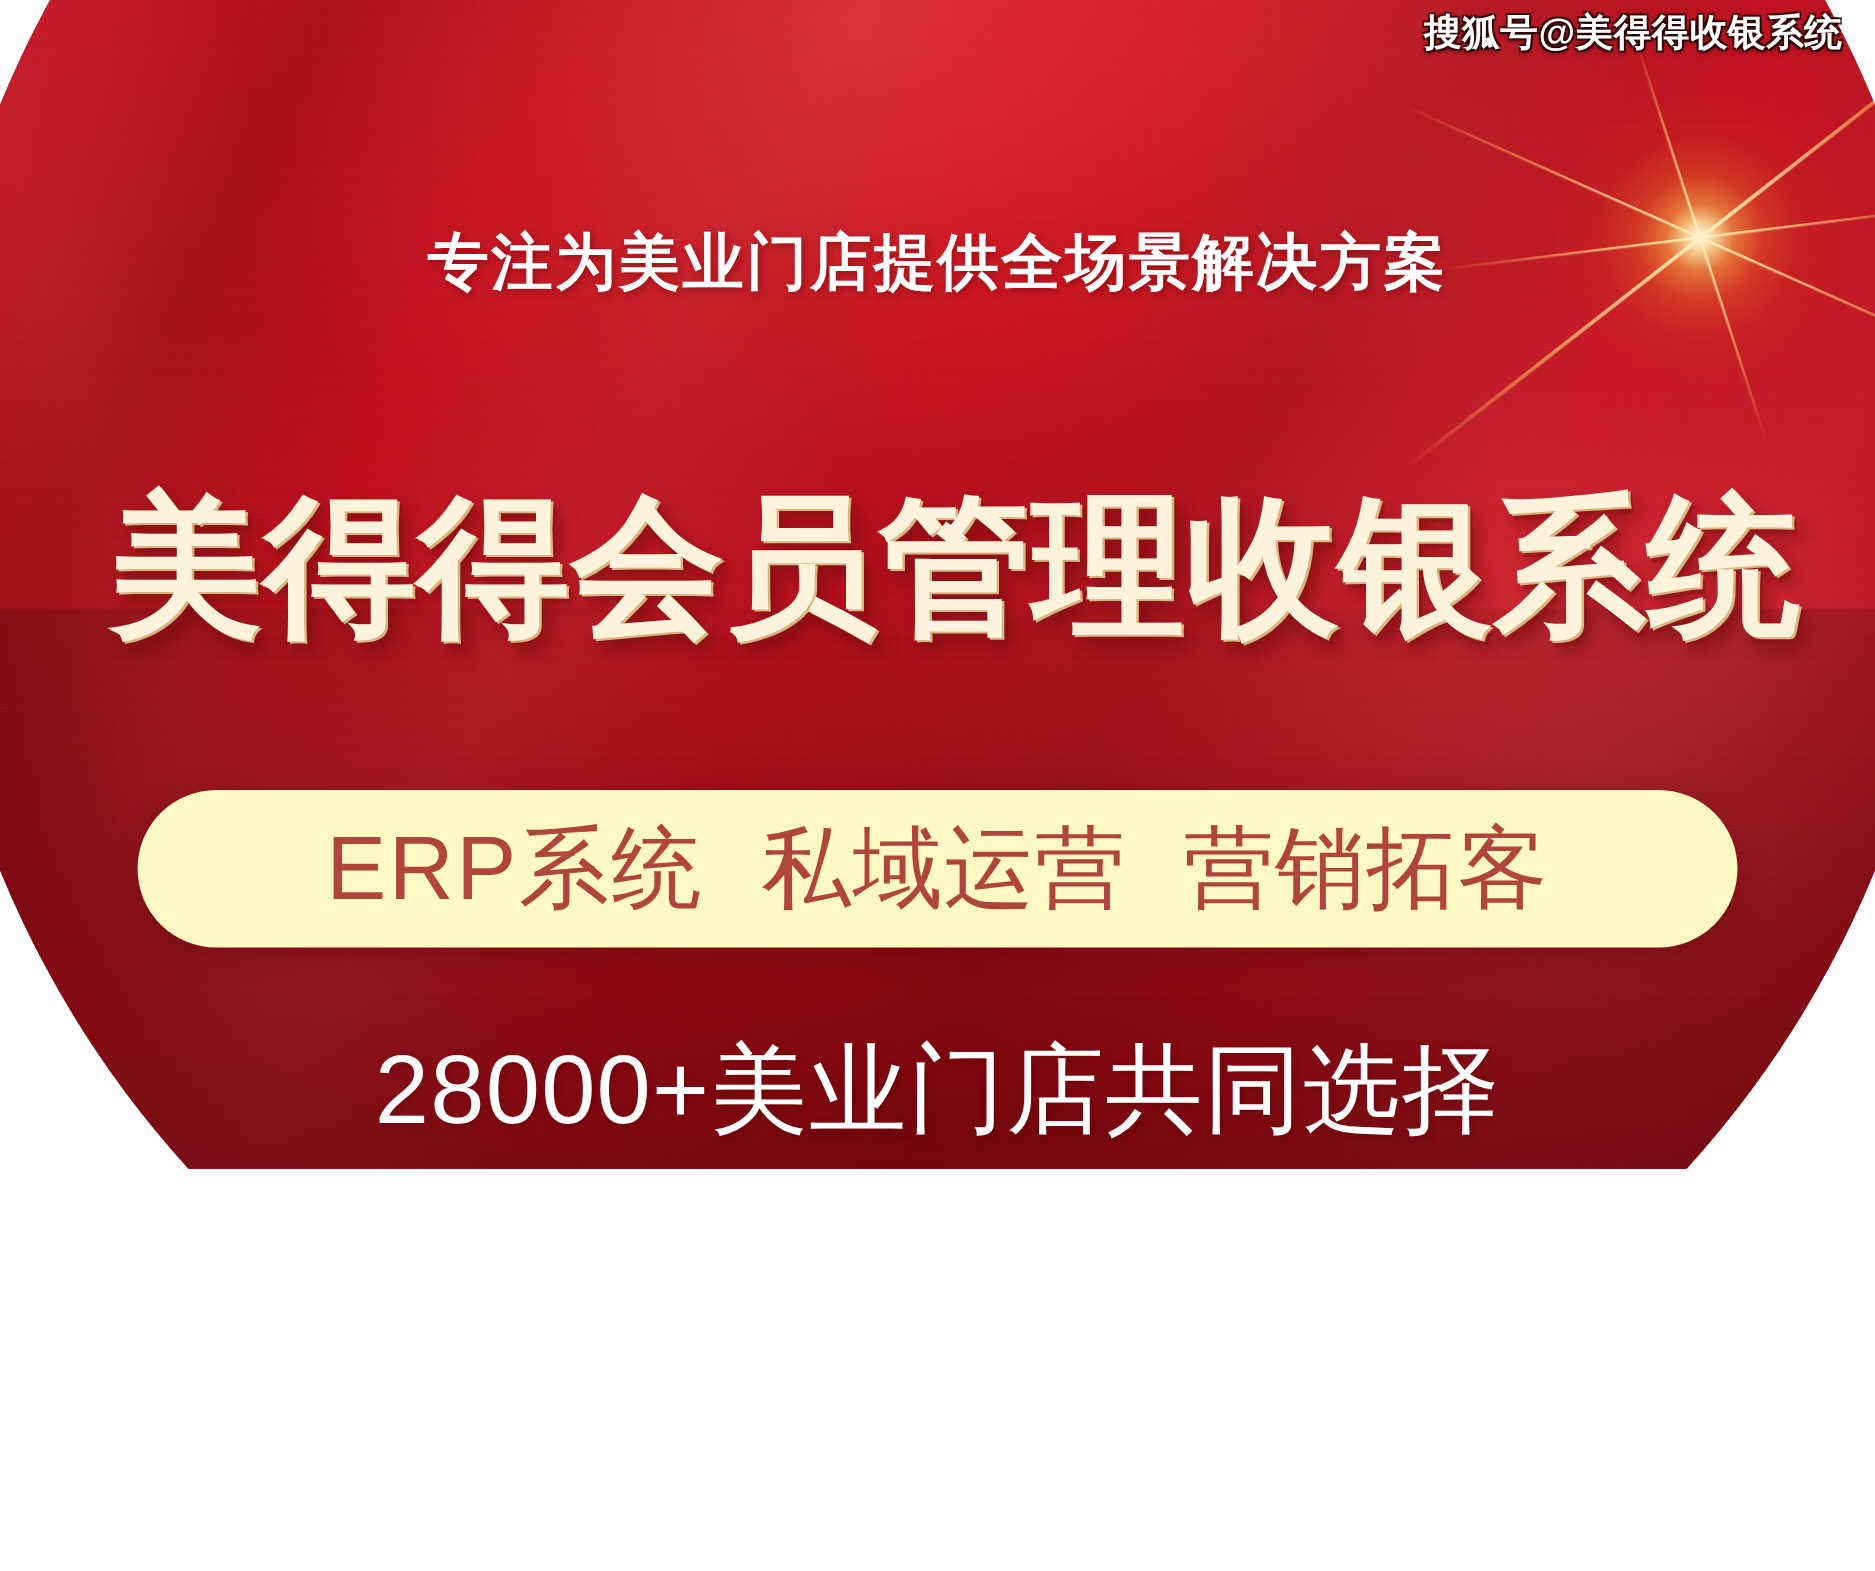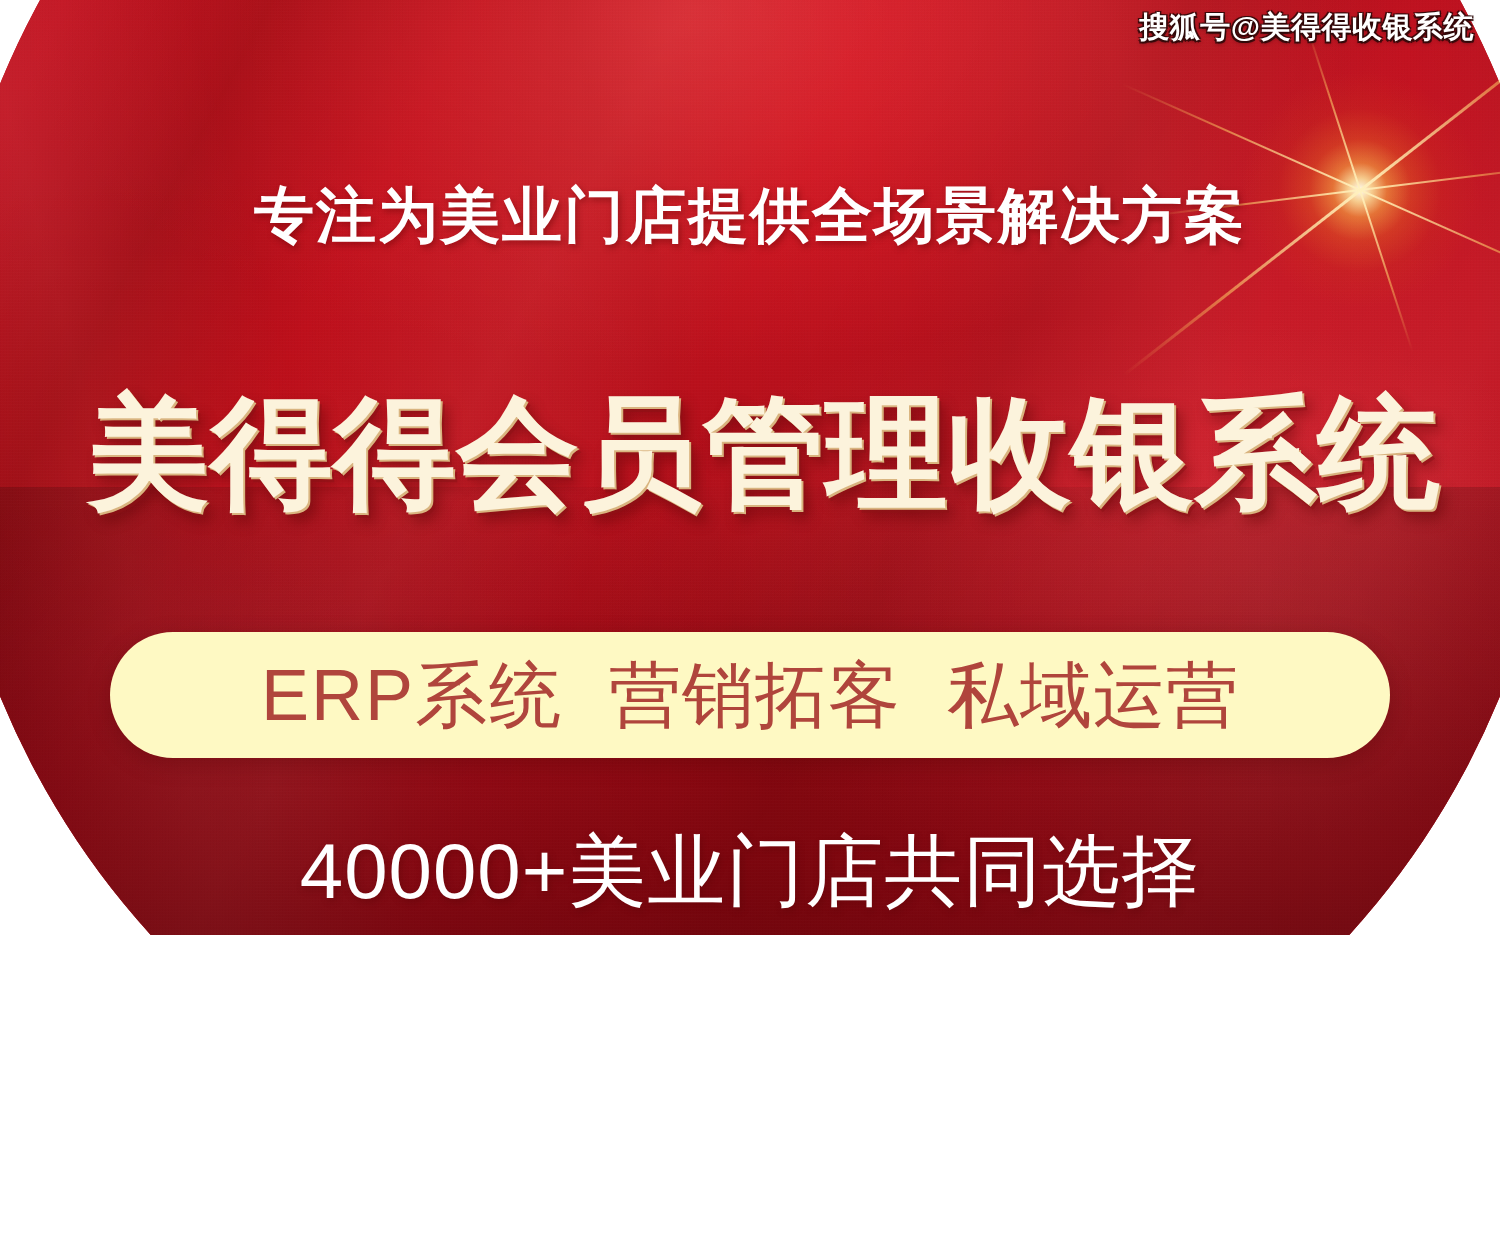--- a/index.html
+++ b/index.html
@@ -150,21 +150,21 @@
   .ray-c { left: -170px; top: -1px;   width: 340px; height: 2px;   transform: rotate(72deg); }
   .ray-d { left: -210px; top: -1px;   width: 420px; height: 2px;   transform: rotate(-7deg); }
 
   
   .headline {
     position: absolute;
     left: 0; right: 0;
     top: 186px;
     text-align: center;
     color: #ffffff;
-    font-size: 60px;
+    font-size: 49px;
     font-weight: 700;
     letter-spacing: 2px;
     line-height: 1.0;
     white-space: nowrap;
     text-shadow: 2px 3px 6px rgba(90,0,0,0.42);
   }
 
   .maintitle {
     position: absolute;
     left: 0; right: 0;
@@ -263,19 +263,19 @@
   </div>
 
   <div class="watermark">搜狐号@美得得收银系统</div>
 
   <div class="headline">专注为美业门店提供全场景解决方案</div>
 
   <div class="maintitle">美得得会员管理收银系统</div>
 
   <div class="pill">
     <span class="pill-item latin">ERP系统</span>
+    <span class="pill-item">私域运营</span>
     <span class="pill-item">营销拓客</span>
-    <span class="pill-item">私域运营</span>
   </div>
 
-  <div class="tagline">40000+美业门店共同选择</div>
+  <div class="tagline">28000+美业门店共同选择</div>
 
 </div>
 
 </body></html>

